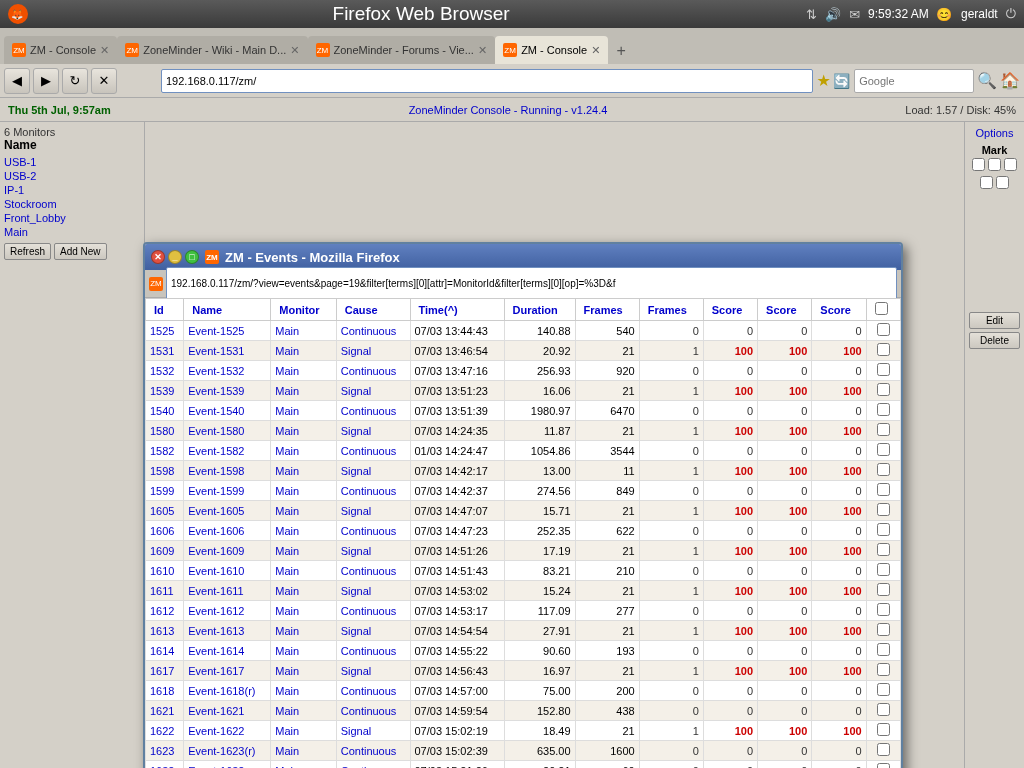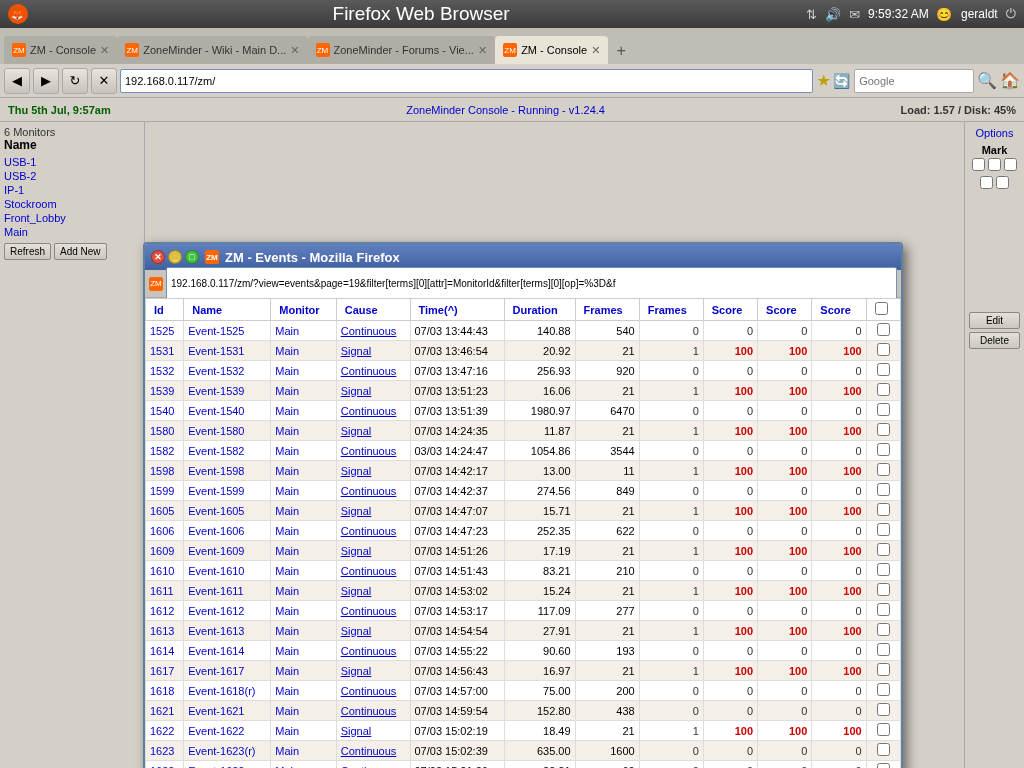--- a/index.html
+++ b/index.html
@@ -47,37 +47,37 @@
     .nav-bar {
       background: #d4d0c8;
       display: flex;
       align-items: center;
       padding: 3px 4px;
       height: 34px;
       gap: 3px;
       border-bottom: 1px solid #aaa;
     }
     .nav-btn { width: 26px; height: 26px; border: 1px solid #aaa; background: linear-gradient(to bottom, #e8e4dc, #c8c4bc); border-radius: 3px; cursor: pointer; display: flex; align-items: center; justify-content: center; font-size: 13px; }
-    .url-bar { flex: 1; height: 24px; border: 1px solid #7090c0; background: white; padding: 0 4px; font-size: 11px; border-radius: 2px; }
+    .url-bar { flex: 1; height: 24px; border: 1px solid #7090c0; background: white; padding: 0 4px; font-size: 11px; border-radius: 2px; margin-left: 41px; }
     .search-bar { width: 120px; height: 24px; border: 1px solid #aaa; padding: 0 4px; font-size: 11px; border-radius: 2px; }
 
     
     .zm-status {
       background: #d4d0c8;
       display: flex;
       align-items: center;
       justify-content: space-between;
       padding: 2px 8px;
       border-bottom: 1px solid #aaa;
       height: 24px;
     }
     .zm-status-date { color: #006000; font-weight: bold; font-size: 11px; }
     .zm-status-center { font-size: 11px; color: #333; }
     .zm-status-center a { color: #0000cc; text-decoration: none; }
-    .zm-status-right { font-size: 11px; color: #333; font-weight: bold; }
+    .zm-status-right { font-size: 11px; color: #333; }
 
     
     .main-layout { display: flex; height: calc(768px - 28px - 36px - 34px - 24px); }
 
     
     .left-panel { width: 145px; background: #d4d0c8; border-right: 1px solid #aaa; padding: 4px; flex-shrink: 0; }
     .left-panel-monitors { font-size: 11px; color: #333; }
     .col-header { font-weight: bold; font-size: 12px; color: #000; margin-bottom: 3px; }
     .monitor-item { color: #0000cc; font-size: 11px; cursor: pointer; padding: 1px 0; }
     .left-panel-btns { display: flex; gap: 3px; margin-top: 4px; }
@@ -153,21 +153,21 @@
       margin-top: 28px;
     }
     .events-table td {
       border: 1px solid #ddd;
       padding: 2px 4px;
       white-space: nowrap;
     }
     .events-table tr:nth-child(even) td { background: #f4f0e8; }
     .events-table tr:nth-child(odd) td { background: white; }
     .events-table td a { color: #0000cc; text-decoration: none; }
-    .events-table td.cause-link { color: #0000cc; text-decoration: underline; }
+    .events-table td.cause-link { color: #0000cc; }
     .events-table td.monitor-link { color: #0000cc; }
     .td-num { text-align: right; }
     .td-score-high { color: #cc0000; font-weight: bold; text-align: right; }
     .td-zero { text-align: right; color: #333; }
     .checkbox-col { text-align: center; }
 
     
     .events-scroll-wrap {
       flex: 1;
       overflow-y: auto;
@@ -398,21 +398,21 @@
     <td class="td-score-high">100</td>
     <td class="td-score-high">100</td>
     <td class="td-score-high">100</td>
     <td class="checkbox-col"><input type="checkbox" style=""></td>
   </tr>
             <tr>
     <td><a>1582</a></td>
     <td><a>Event-1582</a></td>
     <td class="monitor-link"><a>Main</a></td>
     <td class="cause-link"><a>Continuous</a></td>
-    <td>03/03 14:24:47</td>
+    <td>01/03 14:24:47</td>
     <td class="td-num">1054.86</td>
     <td class="td-num">3544</td>
     <td class="td-zero">0</td>
     <td class="td-zero">0</td>
     <td class="td-zero">0</td>
     <td class="td-zero">0</td>
     <td class="checkbox-col"><input type="checkbox" style=""></td>
   </tr>
             <tr>
     <td><a>1598</a></td>

